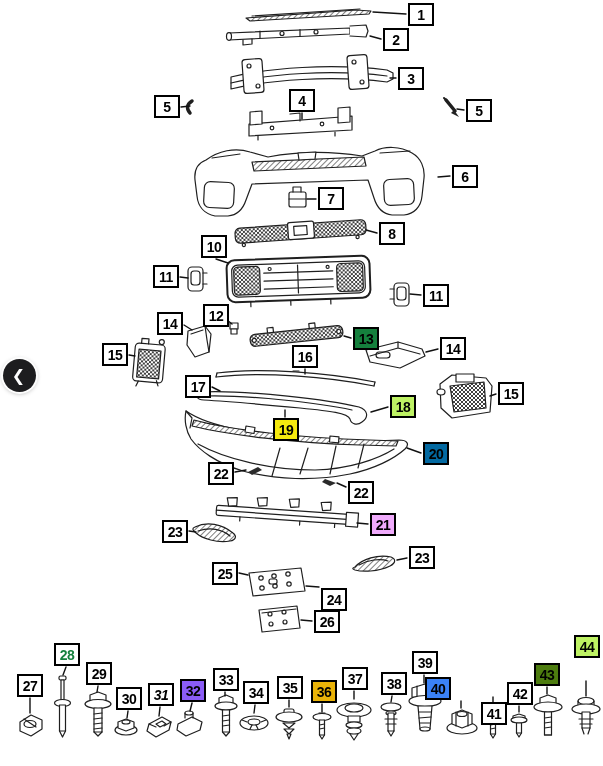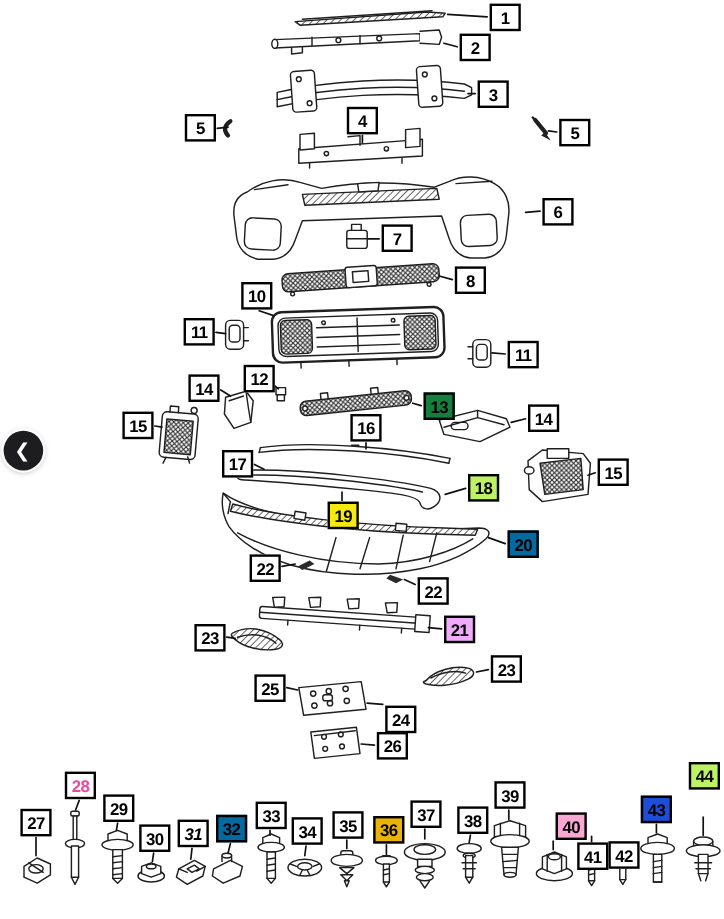--- a/index.html
+++ b/index.html
@@ -425,36 +425,36 @@
       <div class="callout" style="left: 423px; top: 442px; border-color: rgb(0, 0, 0); color: rgb(0, 0, 0); background: #0369a1;">20</div>
       <div class="callout" style="left: 208px; top: 462px; border-color: rgb(0, 0, 0); color: rgb(0, 0, 0); background: rgb(255, 255, 255);">22</div>
       <div class="callout" style="left: 348px; top: 481px; border-color: rgb(0, 0, 0); color: rgb(0, 0, 0); background: rgb(255, 255, 255);">22</div>
       <div class="callout" style="left: 370px; top: 513px; border-color: rgb(0, 0, 0); color: rgb(0, 0, 0); background: #f0abfc;">21</div>
       <div class="callout" style="left: 162px; top: 520px; border-color: rgb(0, 0, 0); color: rgb(0, 0, 0); background: rgb(255, 255, 255);">23</div>
       <div class="callout" style="left: 409px; top: 546px; border-color: rgb(0, 0, 0); color: rgb(0, 0, 0); background: rgb(255, 255, 255);">23</div>
       <div class="callout" style="left: 212px; top: 562px; border-color: rgb(0, 0, 0); color: rgb(0, 0, 0); background: rgb(255, 255, 255);">25</div>
       <div class="callout" style="left: 321px; top: 576px; border-color: rgb(0, 0, 0); color: rgb(0, 0, 0); background: rgb(255, 255, 255); margin-top: 12px;">24</div>
       <div class="callout" style="left: 314px; top: 610px; border-color: rgb(0, 0, 0); color: rgb(0, 0, 0); background: rgb(255, 255, 255);">26</div>
       <div class="callout" style="left: 17px; top: 674px; border-color: rgb(0, 0, 0); color: rgb(0, 0, 0); background: rgb(255, 255, 255);">27</div>
-      <div class="callout" style="left: 54px; top: 643px; border-color: rgb(0, 0, 0); color: #ec4899; background: rgb(255, 255, 255);">28</div>
+      <div class="callout" style="left: 54px; top: 643px; border-color: rgb(0, 0, 0); color: #15803d; background: rgb(255, 255, 255);">28</div>
       <div class="callout" style="left: 86px; top: 662px; border-color: rgb(0, 0, 0); color: rgb(0, 0, 0); background: rgb(255, 255, 255);">29</div>
       <div class="callout" style="left: 116px; top: 687px; border-color: rgb(0, 0, 0); color: rgb(0, 0, 0); background: rgb(255, 255, 255);">30</div>
       <div class="callout" style="left: 148px; top: 683px; border-color: rgb(0, 0, 0); color: rgb(0, 0, 0); background: rgb(255, 255, 255); font-style: italic;">31</div>
-      <div class="callout" style="left: 180px; top: 679px; border-color: rgb(0, 0, 0); color: rgb(0, 0, 0); background: #0369a1;">32</div>
+      <div class="callout" style="left: 180px; top: 679px; border-color: rgb(0, 0, 0); color: rgb(0, 0, 0); background: #8b5cf6;">32</div>
       <div class="callout" style="left: 213px; top: 668px; border-color: rgb(0, 0, 0); color: rgb(0, 0, 0); background: rgb(255, 255, 255);">33</div>
       <div class="callout" style="left: 243px; top: 681px; border-color: rgb(0, 0, 0); color: rgb(0, 0, 0); background: rgb(255, 255, 255);">34</div>
       <div class="callout" style="left: 277px; top: 676px; border-color: rgb(0, 0, 0); color: rgb(0, 0, 0); background: rgb(255, 255, 255);">35</div>
       <div class="callout" style="left: 311px; top: 680px; border-color: rgb(0, 0, 0); color: rgb(0, 0, 0); background: #eab308;">36</div>
       <div class="callout" style="left: 342px; top: 667px; border-color: rgb(0, 0, 0); color: rgb(0, 0, 0); background: rgb(255, 255, 255);">37</div>
       <div class="callout" style="left: 381px; top: 672px; border-color: rgb(0, 0, 0); color: rgb(0, 0, 0); background: rgb(255, 255, 255);">38</div>
       <div class="callout" style="left: 412px; top: 651px; border-color: rgb(0, 0, 0); color: rgb(0, 0, 0); background: rgb(255, 255, 255);">39</div>
-      <div class="callout" style="left: 463px; top: 677px; border-color: rgb(0, 0, 0); color: rgb(0, 0, 0); background: #f9a8d4;">40</div>
+      <div class="callout" style="left: 425px; top: 677px; border-color: rgb(0, 0, 0); color: rgb(0, 0, 0); background: #3b82f6;">40</div>
       <div class="callout" style="left: 481px; top: 702px; border-color: rgb(0, 0, 0); color: rgb(0, 0, 0); background: rgb(255, 255, 255);">41</div>
-      <div class="callout" style="left: 507px; top: 682px; border-color: rgb(0, 0, 0); color: rgb(0, 0, 0); background: rgb(255, 255, 255); margin-top: 19px;">42</div>
-      <div class="callout" style="left: 534px; top: 663px; border-color: rgb(0, 0, 0); color: rgb(0, 0, 0); background: #1d4ed8;">43</div>
+      <div class="callout" style="left: 507px; top: 682px; border-color: rgb(0, 0, 0); color: rgb(0, 0, 0); background: rgb(255, 255, 255);">42</div>
+      <div class="callout" style="left: 534px; top: 663px; border-color: rgb(0, 0, 0); color: rgb(0, 0, 0); background: #4d7c0f;">43</div>
       <div class="callout" style="left: 574px; top: 635px; border-color: rgb(0, 0, 0); color: rgb(0, 0, 0); background: #bef264;">44</div>
     </div>
 
   <button class="prev-btn">
     <span>❮</span>
   </button>
 
 </div>
 
 </body></html>

